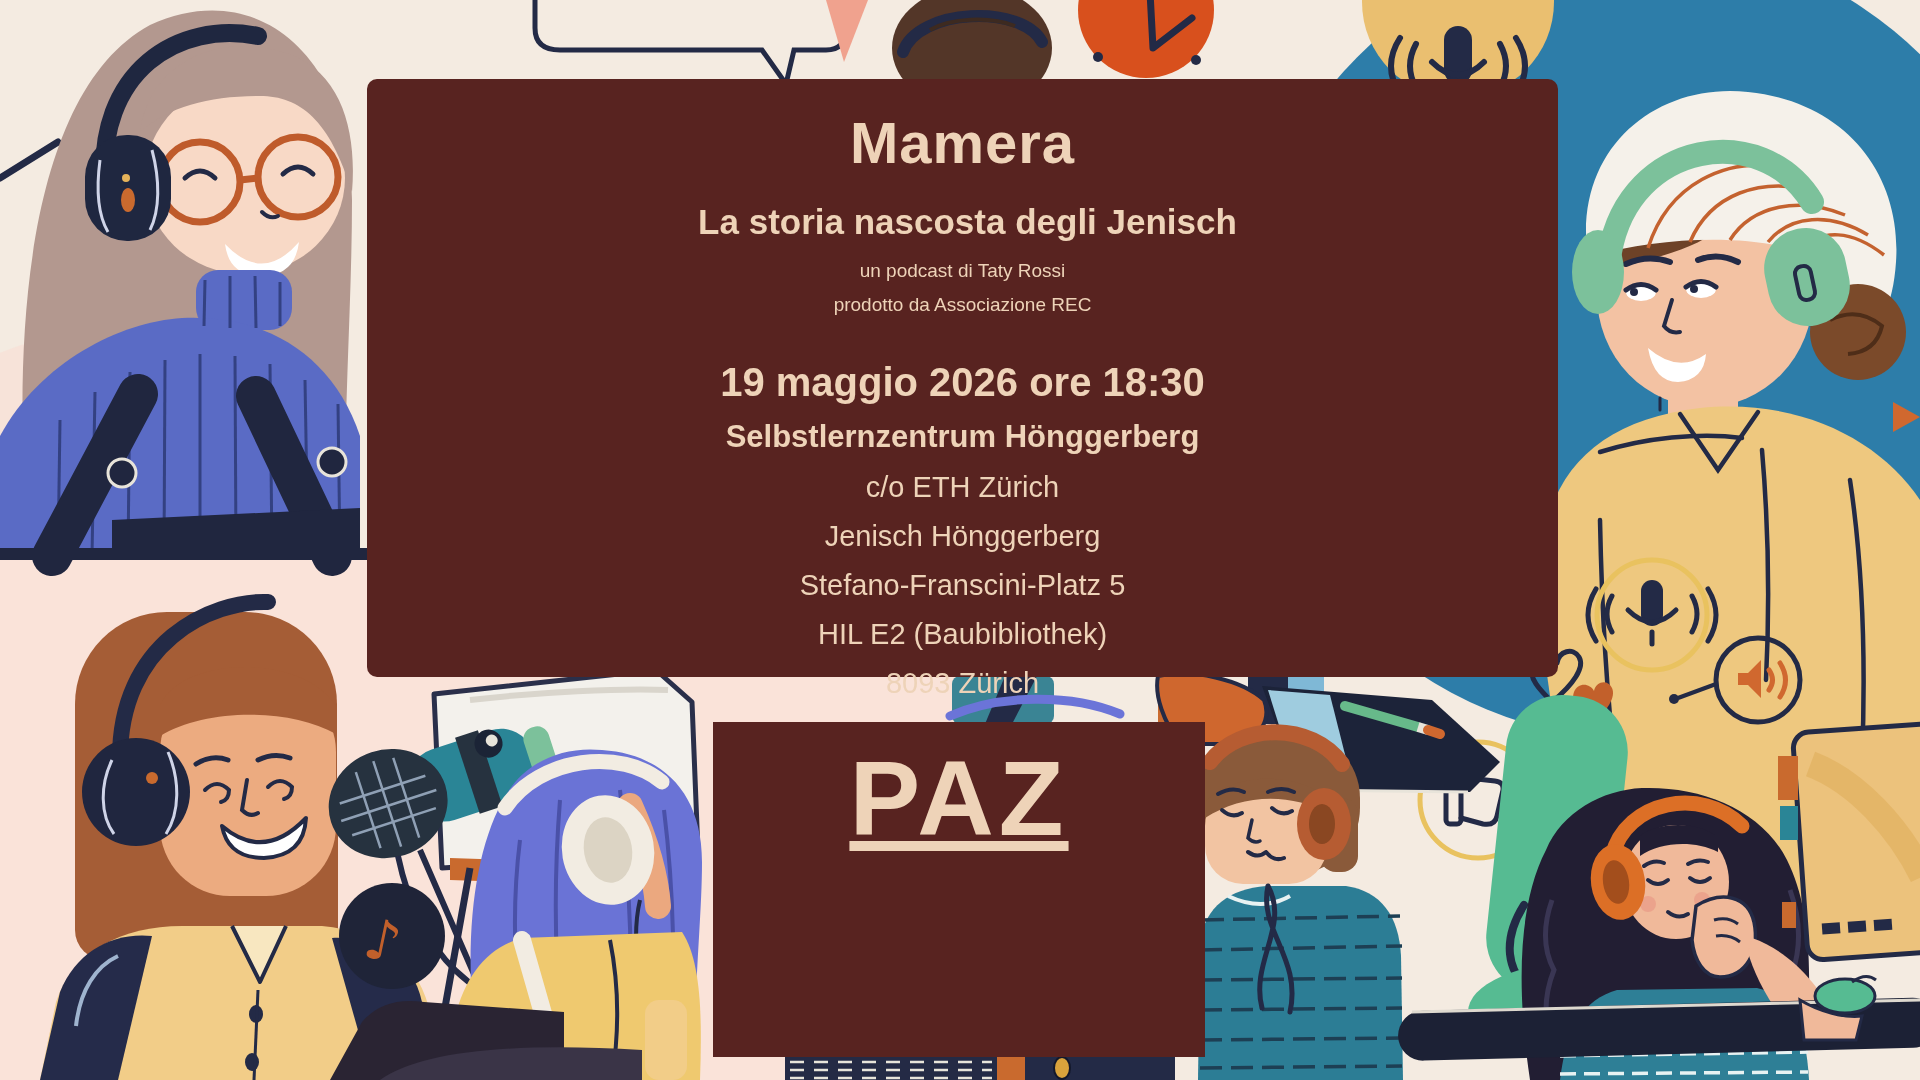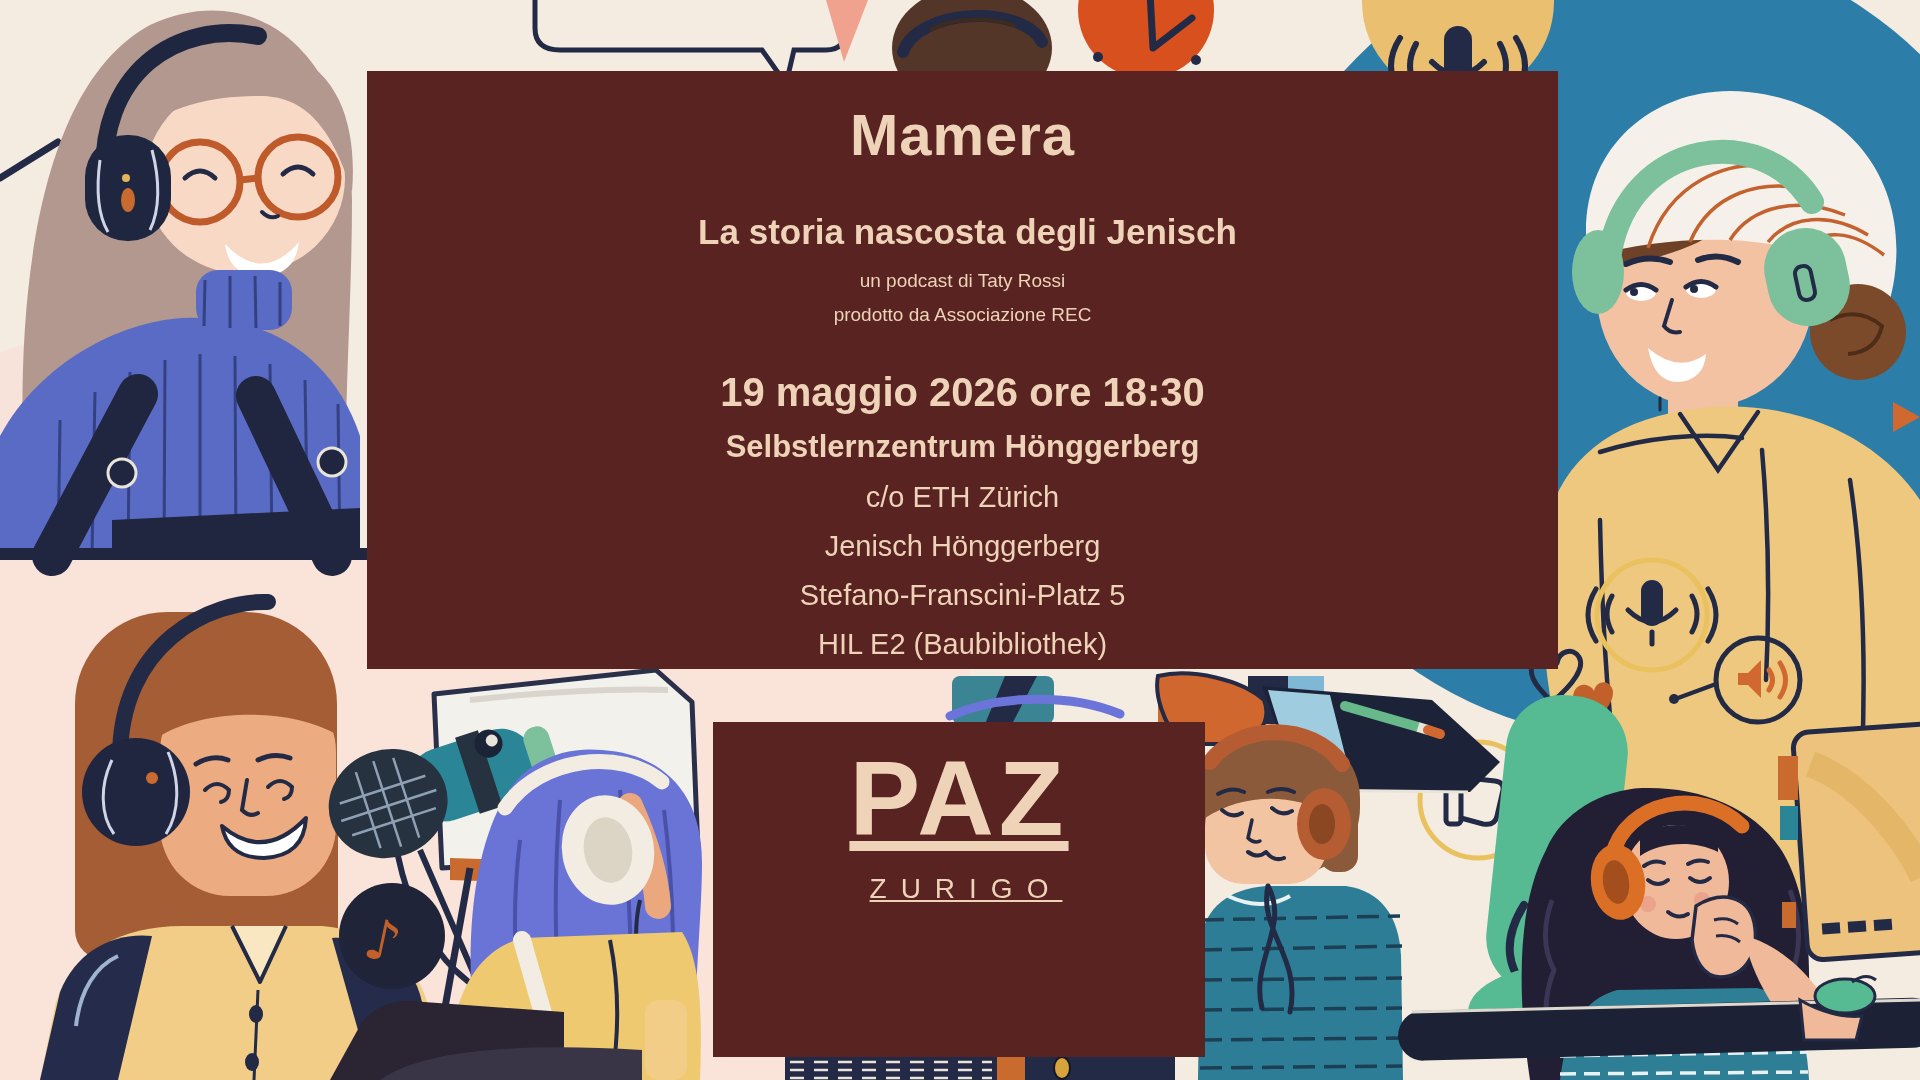--- a/index.html
+++ b/index.html
@@ -14,23 +14,23 @@
   .canvas{
     position:relative;width:1920px;height:1080px;overflow:hidden;
     background:var(--background-cream);
     font-family:"Liberation Sans", sans-serif;
   }
   .bg-illustration{position:absolute;inset:0;}
   .panel{
     position:absolute;background:var(--panel-maroon);
     color:var(--text-cream);text-align:center;
   }
-  .main-panel{left:367px;top:71px;width:1191px;height:598px;padding-top:16px;}
+  .main-panel{left:367px;top:79px;width:1191px;height:598px;padding-top:16px;border-radius:10px;}
   .title{font-size:58px;font-weight:700;letter-spacing:1px;margin-top:14px;}
-  .subtitle{font-size:35px;font-weight:700;margin-top:44px;padding-left:10px;}
+  .subtitle{font-size:35px;font-weight:700;margin-top:26px;padding-left:10px;}
   .credit{font-size:19px;margin-top:12px;}
   .credit.first{margin-top:18px;}
   .event-datetime{font-size:40px;font-weight:700;margin-top:44px;}
   .event-venue{font-size:31px;font-weight:700;margin-top:14px;text-align:center;}
   .addr{font-size:29px;margin-top:16px;}
   .paz-panel{left:713px;top:722px;width:492px;height:335px;padding-top:26px;text-decoration:underline;}
   .paz-wordmark{font-size:106px;font-weight:700;letter-spacing:5px;line-height:0.95;}
   .tagline{font-size:28px;font-weight:400;letter-spacing:14px;margin-top:24px;text-indent:14px;}
 </style>
 </head>
@@ -382,20 +382,20 @@
     <h1 class="title">Mamera</h1>
     <h2 class="subtitle">La storia nascosta degli Jenisch</h2>
     <p class="credit first">un podcast di Taty Rossi</p>
     <p class="credit">prodotto da Associazione REC</p>
     <p class="event-datetime">19 maggio 2026 ore 18:30</p>
     <p class="event-venue">Selbstlernzentrum Hönggerberg</p>
     <p class="addr">c/o ETH Zürich</p>
     <p class="addr">Jenisch Hönggerberg</p>
     <p class="addr">Stefano-Franscini-Platz 5</p>
     <p class="addr">HIL E2 (Baubibliothek)</p>
+    <p class="addr">8093 Zürich</p>
   </div>
 
   <div class="panel paz-panel">
     <div class="paz-wordmark">PAZ</div>
-    <div class="tagline">ZURIGO</div>
   </div>
 
 </div>
 
 </body></html>

